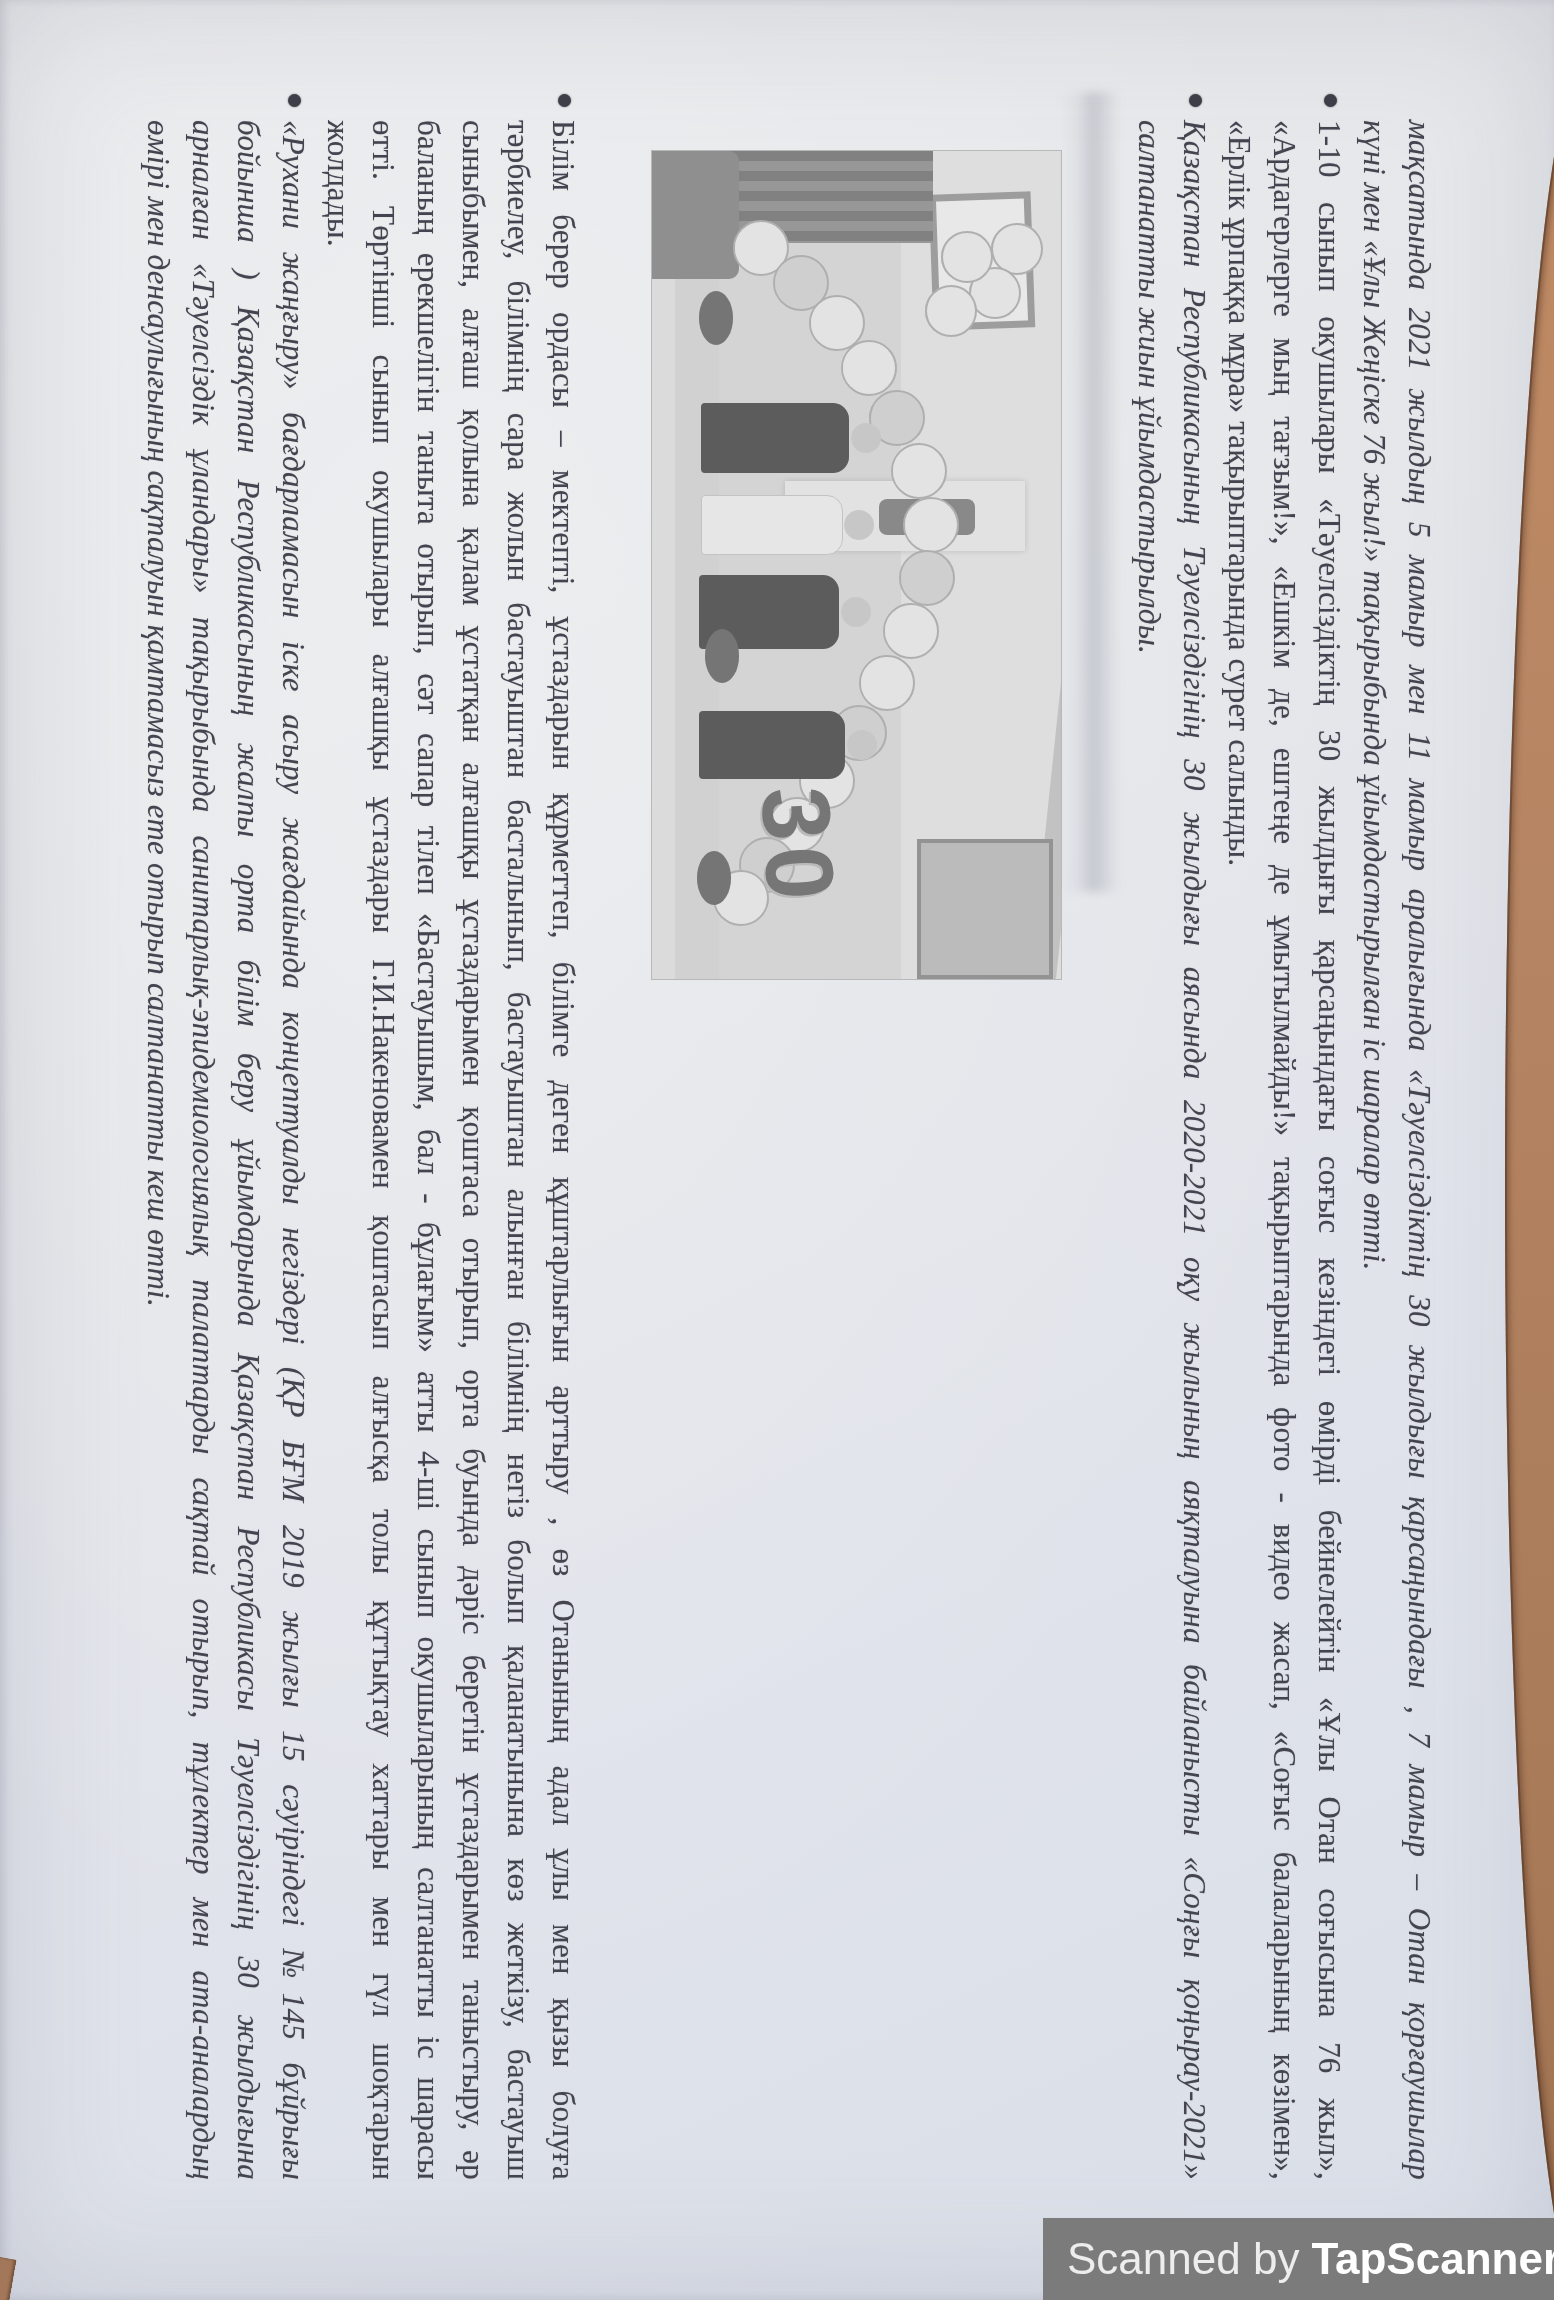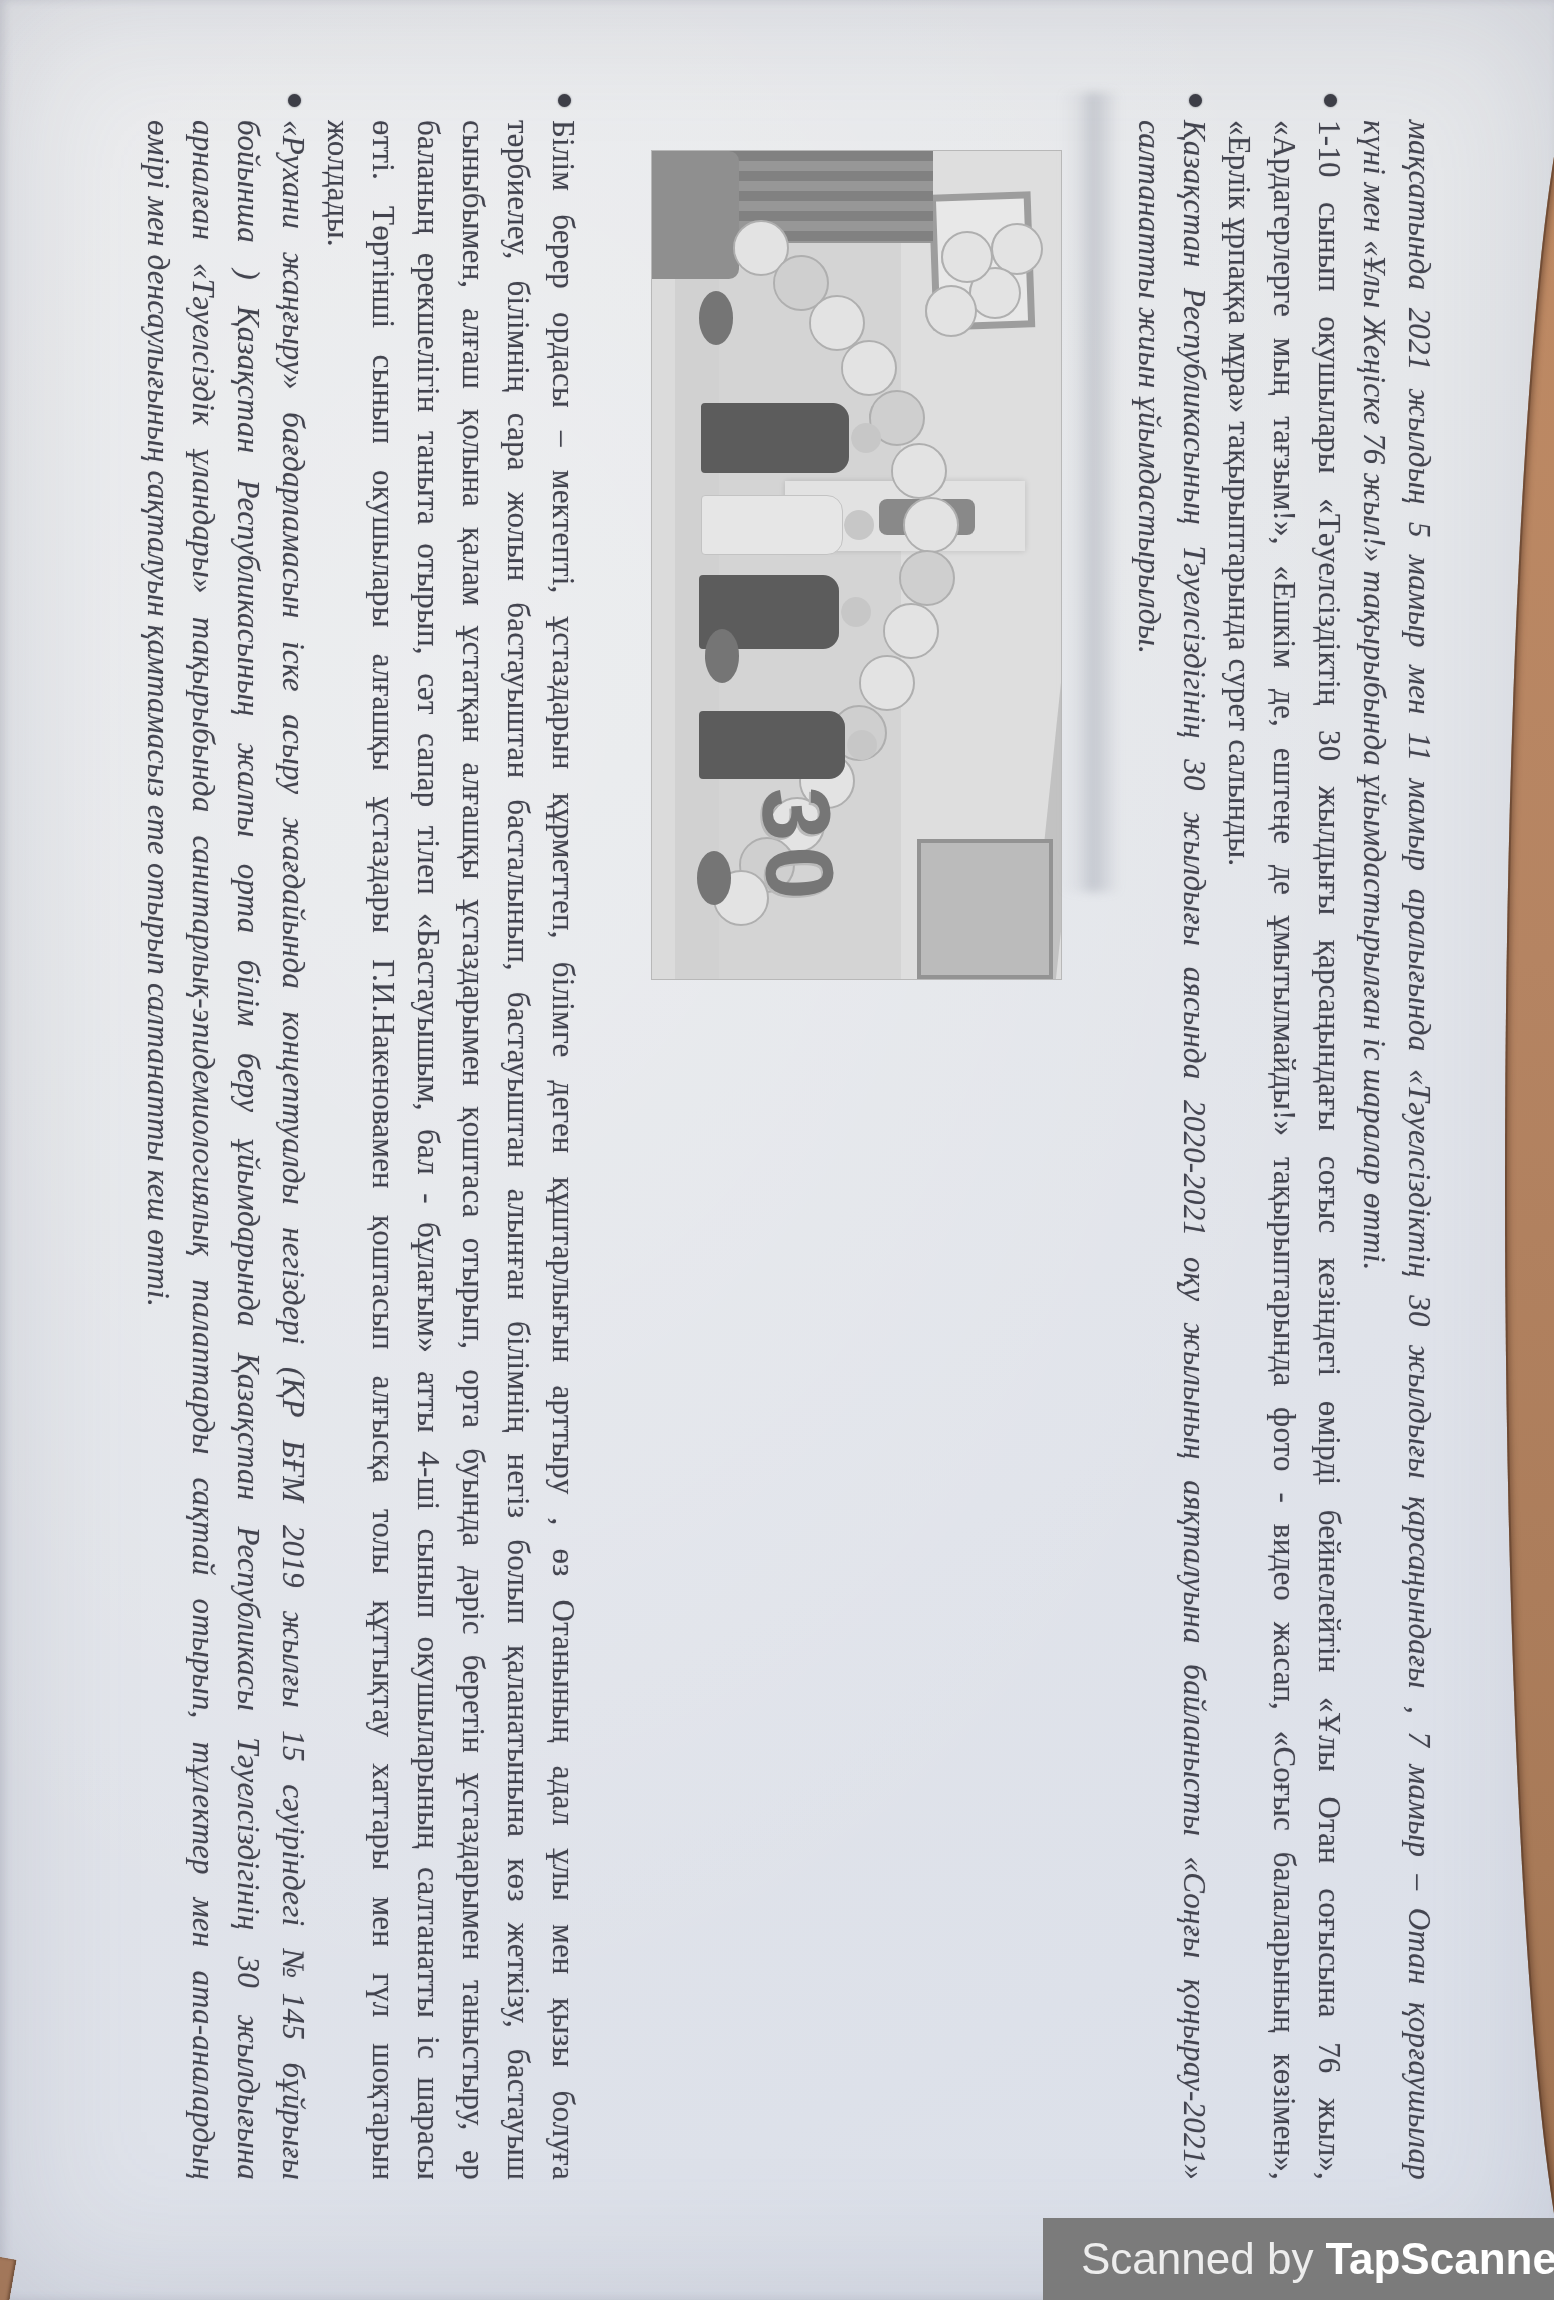--- a/index.html
+++ b/index.html
@@ -61,21 +61,21 @@
   .flower{position:absolute;width:54px;height:34px;border-radius:50%;background:#6f7074;}
   .ph-num3{position:absolute;left:6px;top:2px;font-size:30px;color:#55565e;font-family:"Liberation Serif",serif;}
   
   #edge-sliver{position:absolute;left:1505px;top:50px;width:170px;height:2270px;border-radius:50%;
                z-index:3;background:linear-gradient(180deg,#c08b64 0%,#b58462 40%,#a87a58 80%,#9c7050 100%);
                box-shadow:inset 5px 0 7px -2px rgba(70,40,25,.55), inset 2px 0 0 rgba(95,65,45,.45);}
   #corner-sliver{position:absolute;left:-6px;bottom:-10px;width:18px;height:52px;z-index:3;
                background:#a2775a;transform:rotate(10deg);box-shadow:inset -2px 0 3px rgba(60,35,20,.5);}
   
   #watermark{position:absolute;left:1043px;top:2218px;width:511px;height:82px;z-index:4;
-             background:#7b7b7b;display:flex;align-items:center;padding-left:38px;box-sizing:border-box;
+             background:#7b7b7b;display:flex;align-items:center;padding-left:24px;box-sizing:border-box;
              font-family:"Liberation Sans","DejaVu Sans",sans-serif;font-size:44px;white-space:nowrap;}
   #watermark .pre{color:#ededed;font-weight:400;}
   #watermark .brand{color:#ffffff;font-weight:700;margin-left:12px;}
 </style>
 </head>
 <body>
 
 <div id="canvas">
   <div id="paper"></div>
 

